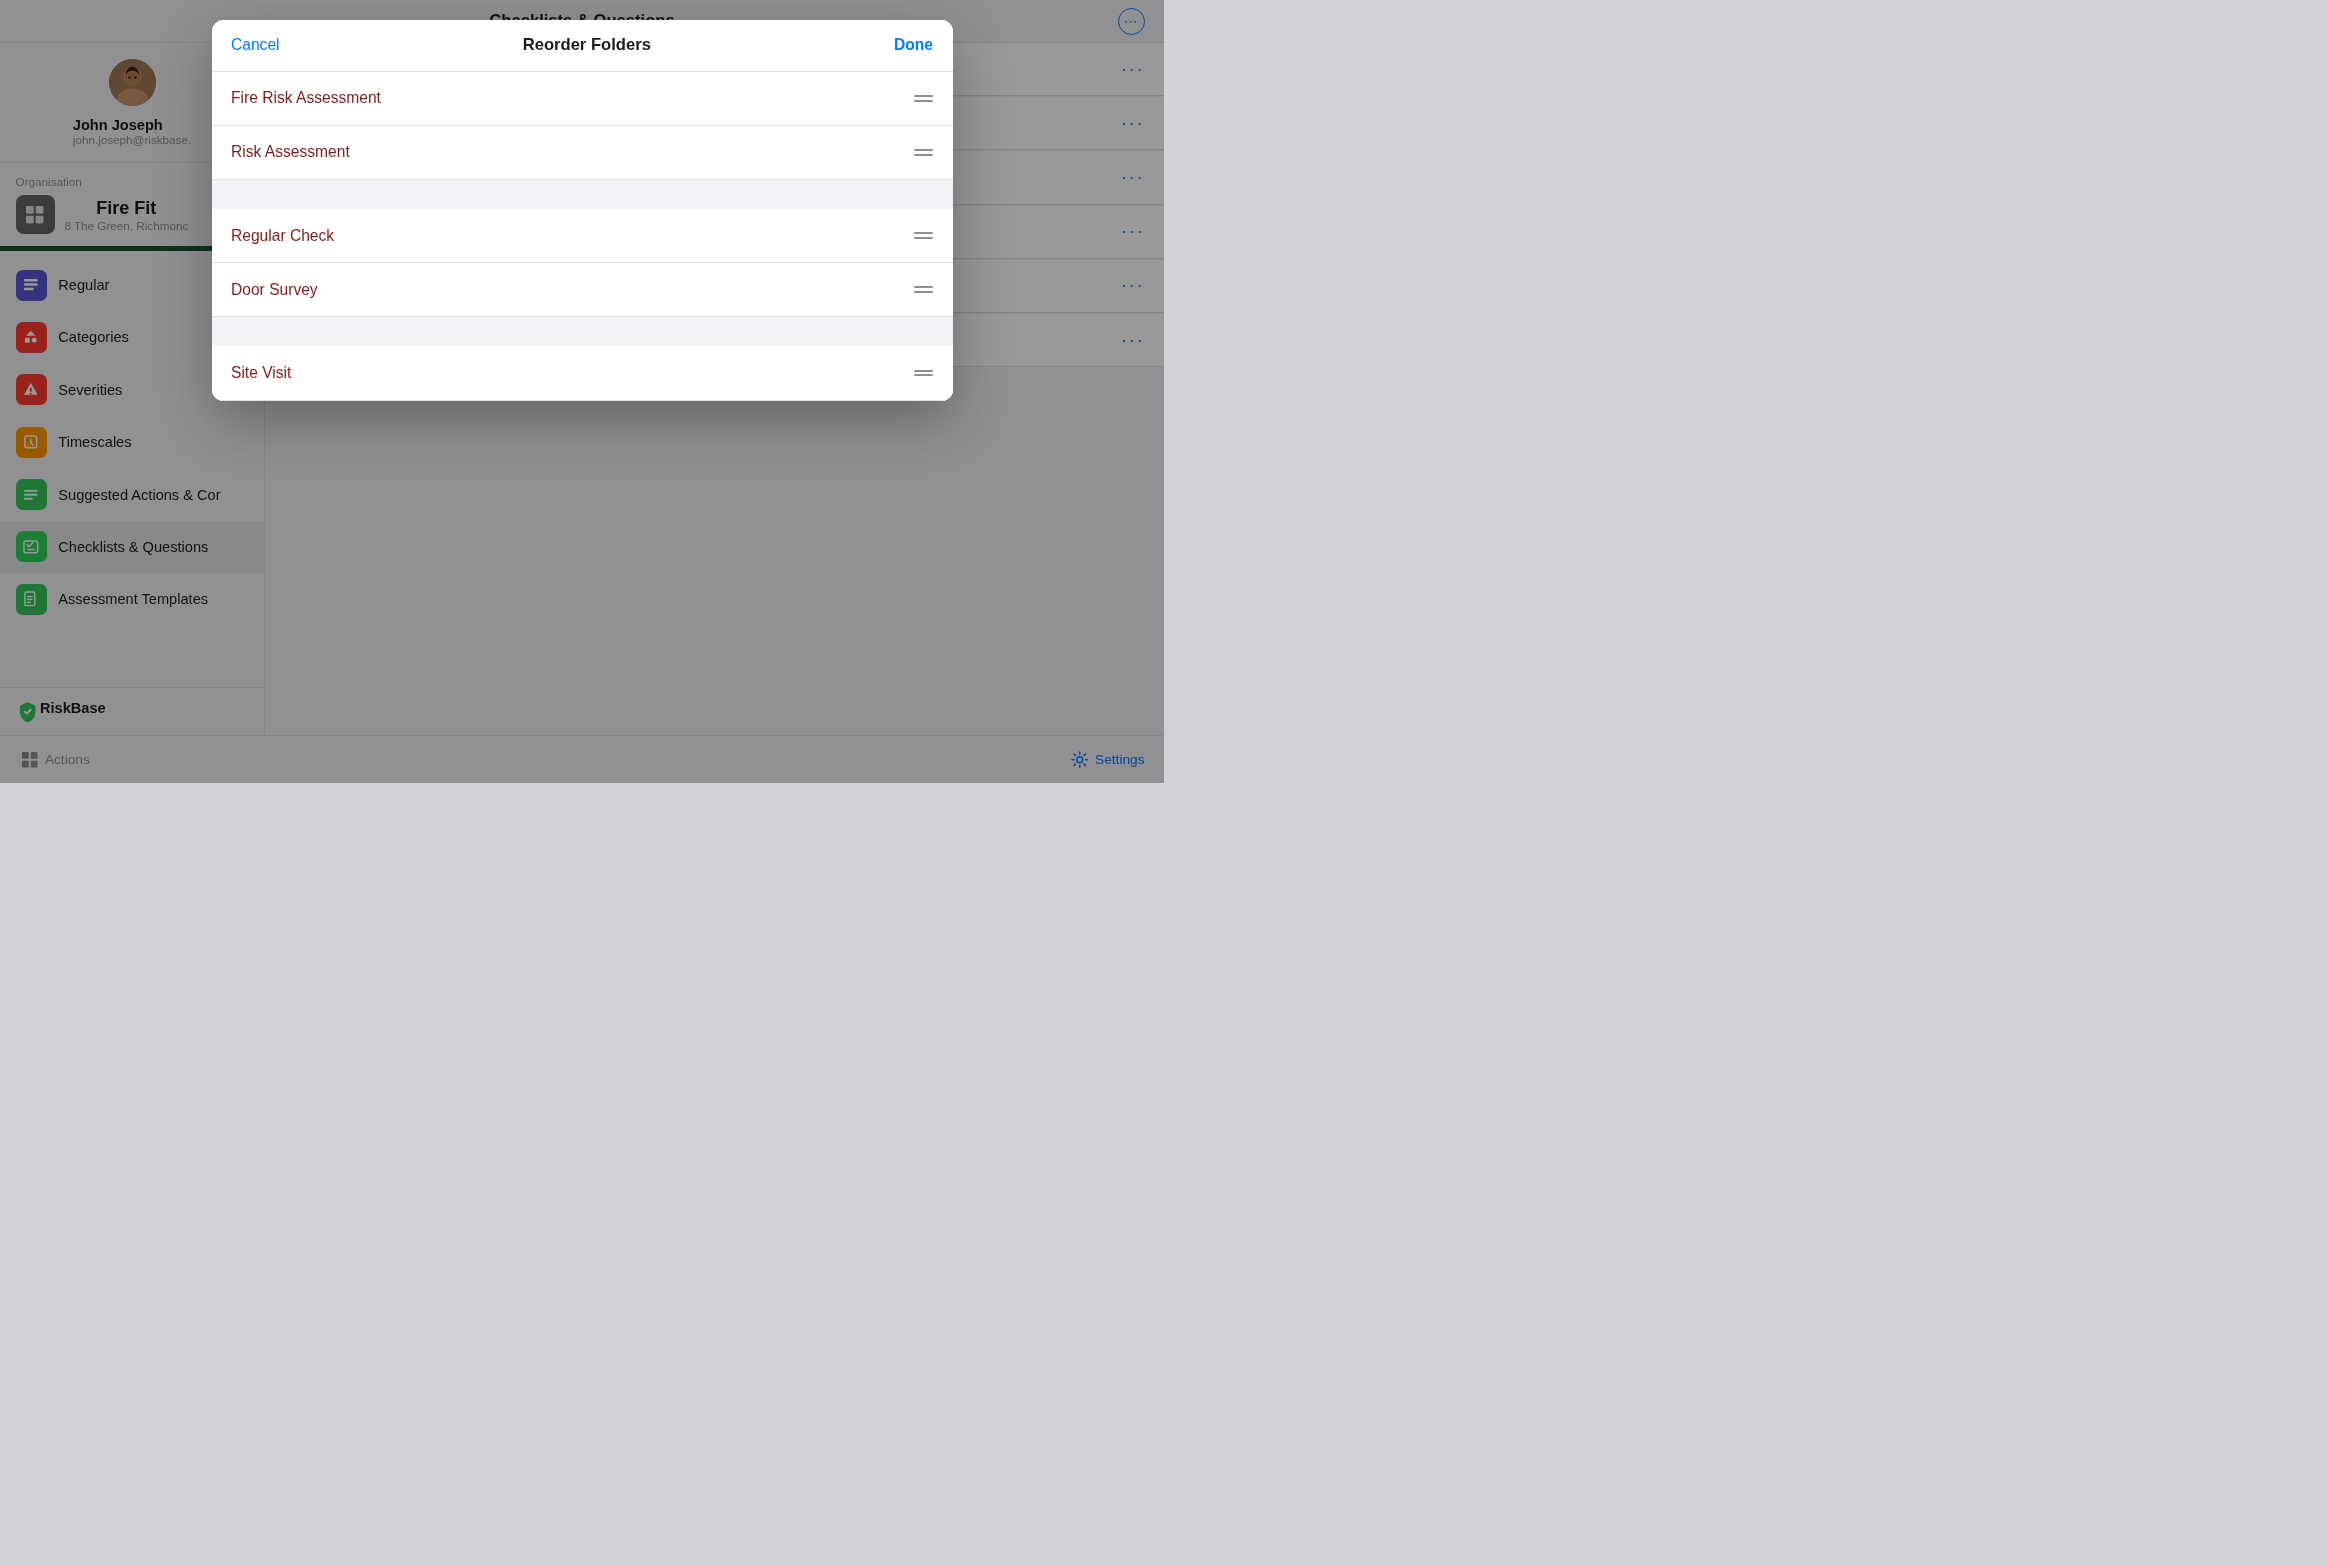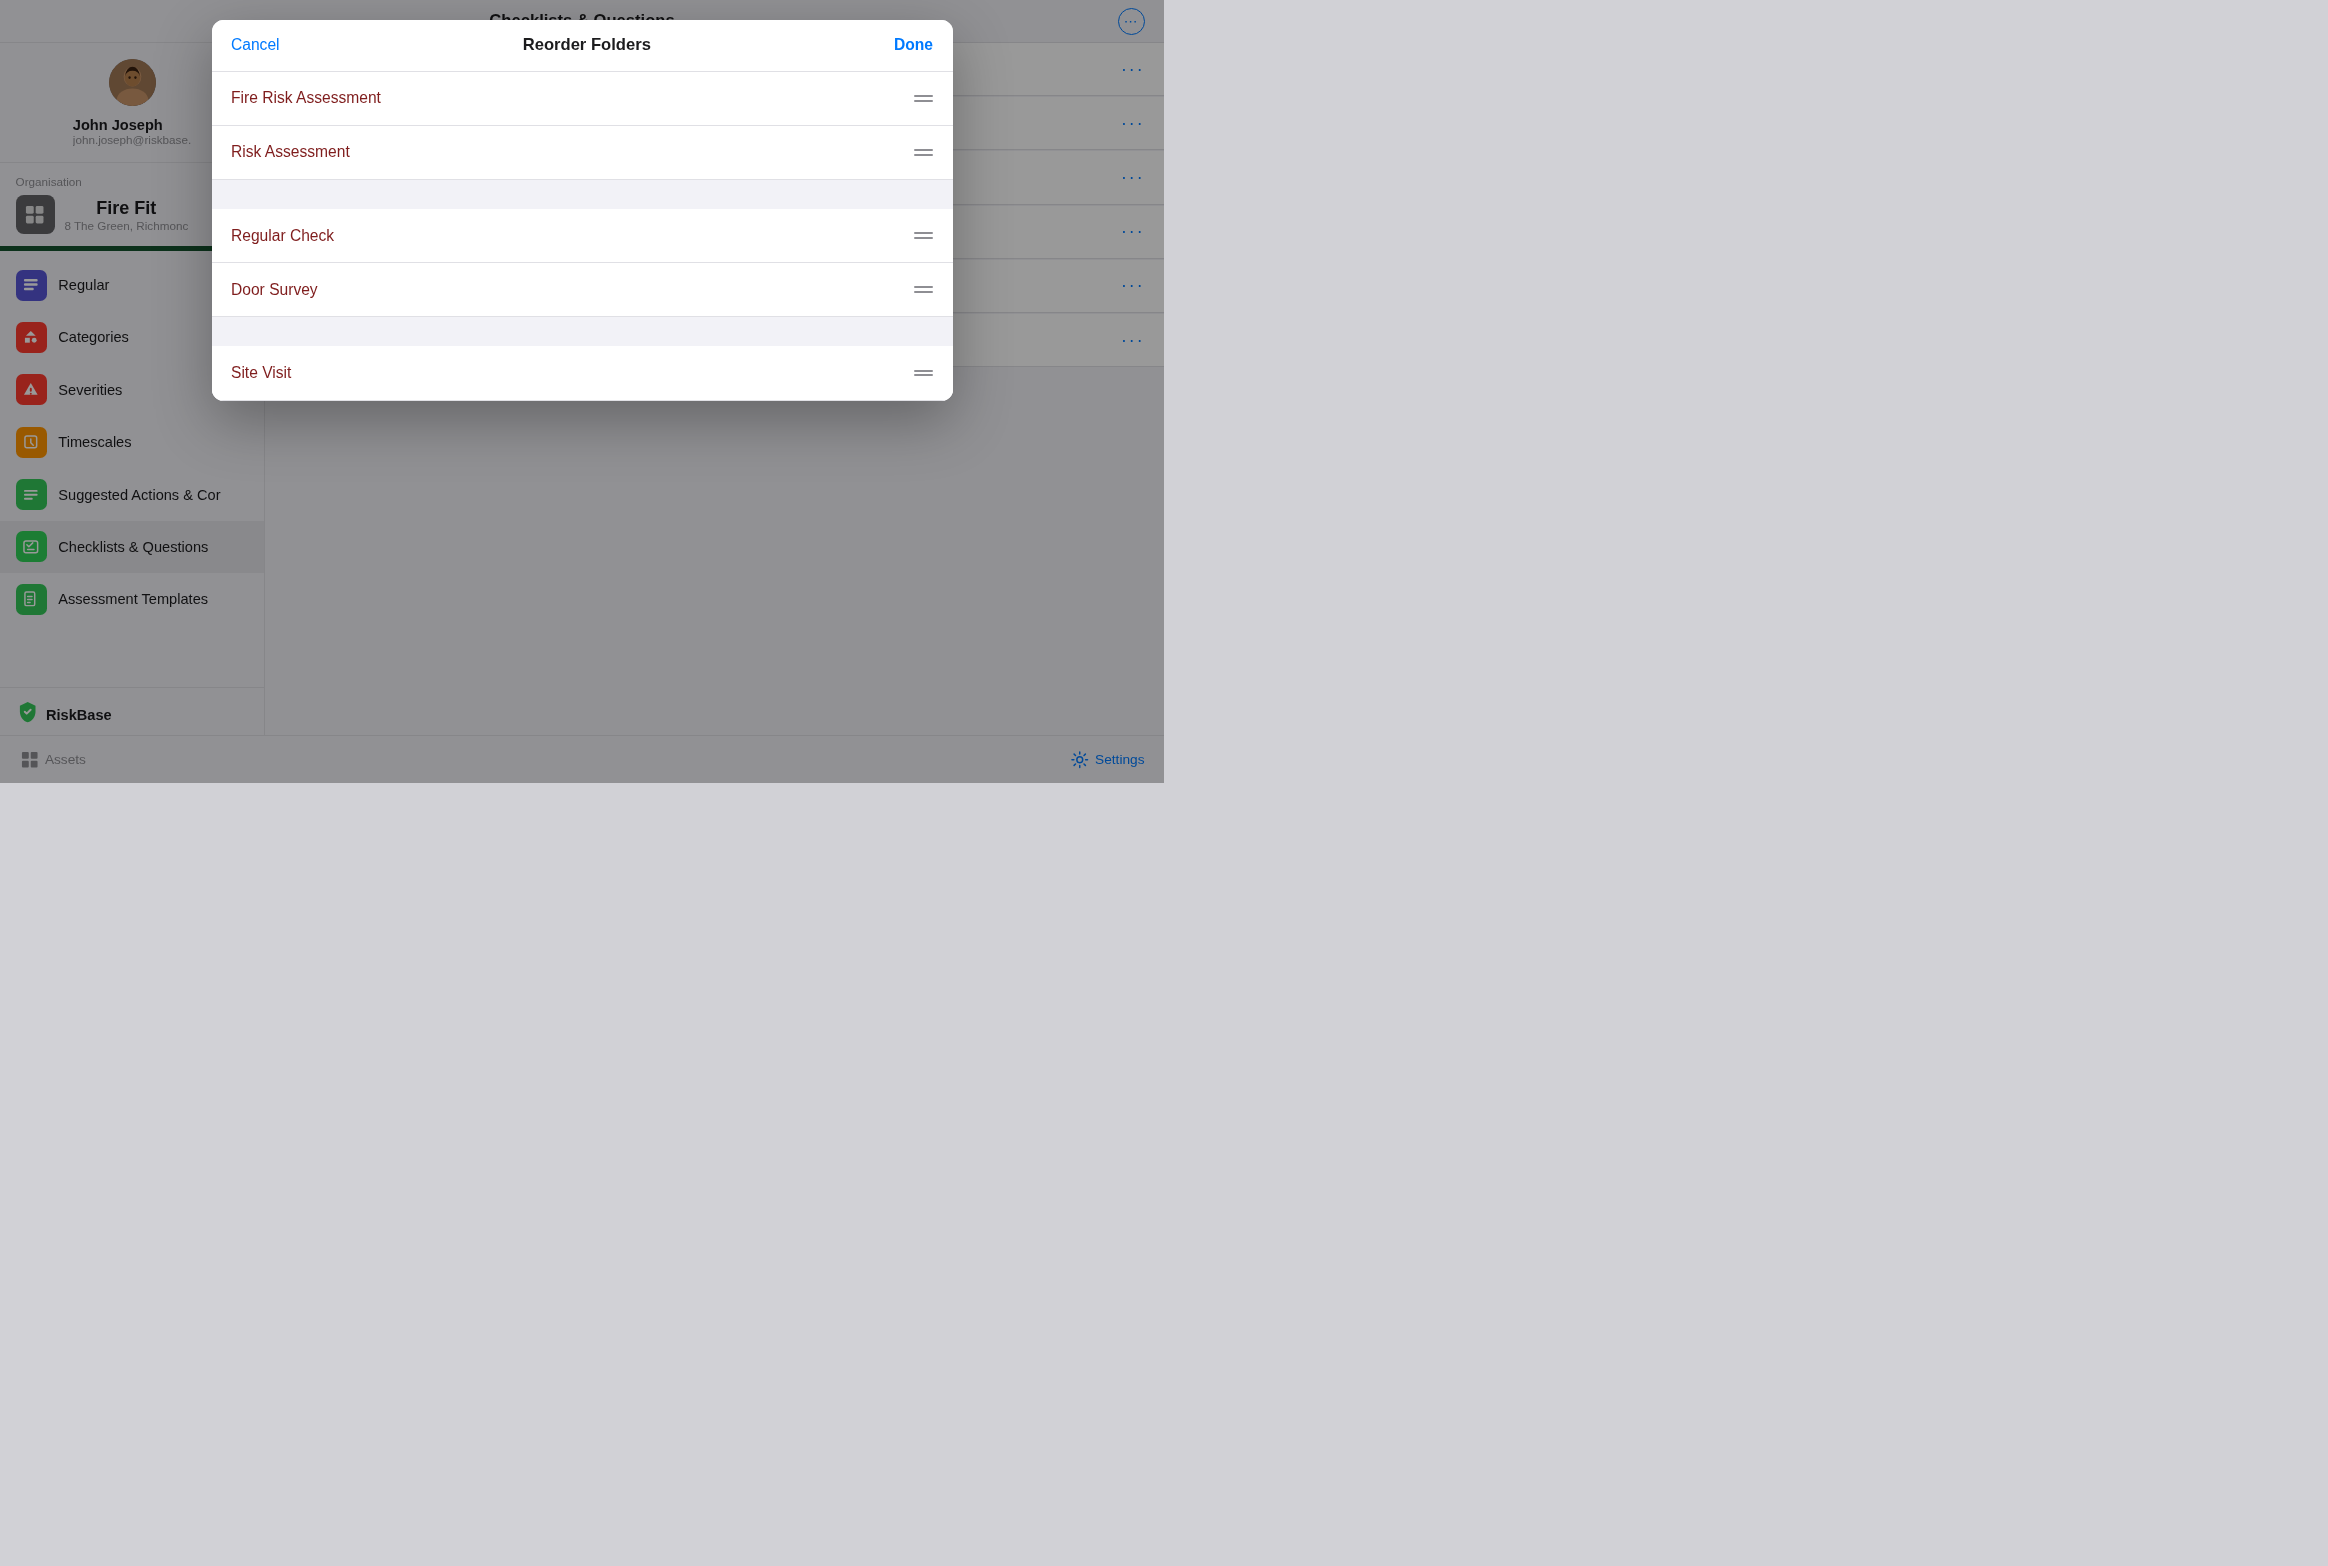--- a/index.html
+++ b/index.html
@@ -211,22 +211,22 @@
     .sidebar-bottom {
       padding: 11.7px 15.6px;
       border-top: 1px solid #e0e0e5;
       display: flex;
       align-items: center;
       gap: 7.8px;
     }
 
     .riskbase-logo {
       display: flex;
-      align-items: flex-end;
-      gap: 7px;
+      align-items: flex-start;
+      gap: 1px;
     }
 
     .logo-shield {
       width: 23.4px;
       height: 23.4px;
       color: #34c759;
     }
 
     .logo-text {
       font-size: 14.6px;
@@ -559,21 +559,21 @@
   </div>
 
   <div class="bottom-bar">
     <div class="bottom-assets">
       <svg width="19.5" height="19.5" viewBox="0 0 20 20" fill="none">
         <rect x="2" y="2" width="7" height="7" rx="1" fill="#8e8e93"></rect>
         <rect x="11" y="2" width="7" height="7" rx="1" fill="#8e8e93"></rect>
         <rect x="2" y="11" width="7" height="7" rx="1" fill="#8e8e93"></rect>
         <rect x="11" y="11" width="7" height="7" rx="1" fill="#8e8e93"></rect>
       </svg>
-      <span>Assets</span>
+      <span>Actions</span>
     </div>
     <div class="bottom-settings">
       <svg width="19.5" height="19.5" viewBox="0 0 20 20" fill="none">
         <path d="M10 13a3 3 0 100-6 3 3 0 000 6z" stroke="#007aff" stroke-width="1.5" fill="none"></path>
         <path d="M10 2v2M10 16v2M2 10h2M16 10h2M4.22 4.22l1.42 1.42M14.36 14.36l1.42 1.42M4.22 15.78l1.42-1.42M14.36 5.64l1.42-1.42" stroke="#007aff" stroke-width="1.5" stroke-linecap="round"></path>
       </svg>
       <span>Settings</span>
     </div>
   </div>
 

